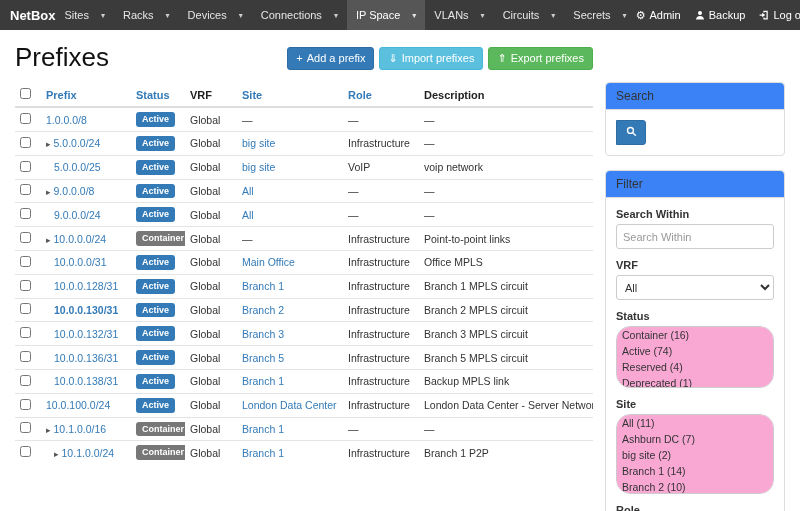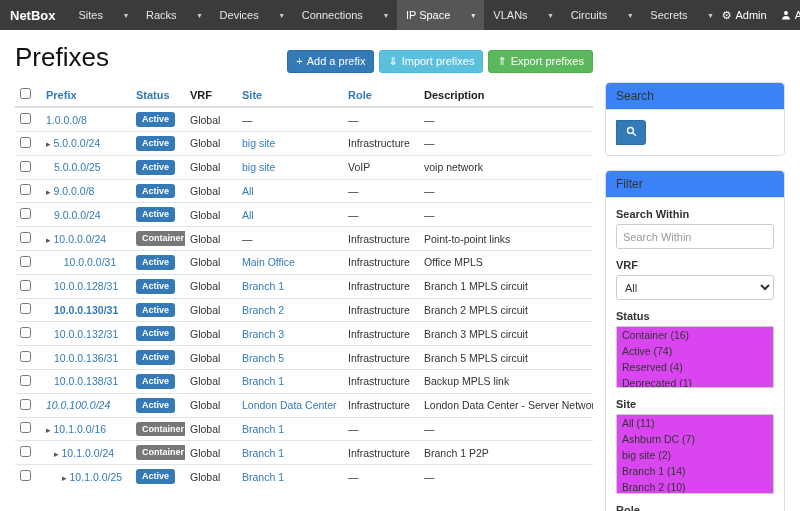--- a/index.html
+++ b/index.html
@@ -1,37 +1,37 @@
 <!DOCTYPE html>
 <html><head>
 <meta charset="utf-8">
 <style>
   *{box-sizing:border-box;margin:0;padding:0}
   html,body{width:800px;height:511px;overflow:hidden;background:#fff;
     font-family:"Liberation Sans",sans-serif;color:#333}
 
   
   .navbar{height:30px;background:#3b3b3b;display:flex;align-items:stretch;padding:0 10px}
-  .brand{display:flex;align-items:center;font-size:13px;font-weight:bold;color:#fff;margin-right:14px;cursor:pointer}
+  .brand{display:flex;align-items:center;font-size:13px;font-weight:bold;color:#fff;cursor:pointer}
   .nav-menu{display:flex;align-items:stretch}
-  .nav-item{display:flex;align-items:center;gap:21px;padding:4px 9px;font-size:11px;color:#e6e6e6;cursor:pointer;white-space:nowrap}
+  .nav-item{display:flex;align-items:center;gap:12px;padding:4px 9px;font-size:11px;color:#e6e6e6;cursor:pointer;white-space:nowrap}
   .nav-item.active{background:#565656;color:#fff}
   .caret-glyph{font-size:8px;opacity:.85}
   .nav-right{margin-left:auto;display:flex;align-items:center;gap:14px}
   .nav-right-item{display:flex;align-items:center;gap:4px;font-size:11px;color:#fff;cursor:pointer;white-space:nowrap}
   .glyph{font-size:11px;line-height:1}
   .nav-icon{display:inline-flex;align-items:center}
 
   
   .container{display:flex;gap:12px;padding:10px 15px 0}
   .main{flex:1;min-width:0}
   .sidebar{width:180px;flex:none;padding-top:42px}
 
   
-  .header-row{display:flex;align-items:flex-end;justify-content:space-between;margin:2px 0 10px}
+  .header-row{display:flex;align-items:center;justify-content:space-between;margin:2px 0 10px}
   h1{font-size:26px;font-weight:400;color:#111;line-height:1.2}
   .actions{display:flex;gap:5px;margin-top:2px}
   .btn{display:inline-flex;align-items:center;gap:4px;font-size:11px;color:#fff;padding:4px 8px;
     border-radius:3px;border:1px solid transparent;cursor:pointer;font-family:inherit;line-height:1.2;white-space:nowrap}
   .btn-primary{background:#337ab7;border-color:#2e6da4}
   .btn-info{background:#5bc0de;border-color:#46b8da}
   .btn-success{background:#5cb85c;border-color:#4cae4c}
 
   
   table{width:100%;border-collapse:collapse;font-size:10.5px;table-layout:fixed}
@@ -58,21 +58,21 @@
   .panel-body{padding:10px}
   .input-group{display:flex}
   .input-group input{flex:1;min-width:0;height:25px;border:1px solid #ccc;border-radius:3px 0 0 3px;padding:0 6px;font-size:11px;font-family:inherit;color:#333}
   .btn-search{width:30px;height:25px;background:#337ab7;border:1px solid #2e6da4;border-radius:0 3px 3px 0;
     display:flex;align-items:center;justify-content:center;cursor:pointer}
   .filter-label{display:block;font-size:11px;font-weight:bold;color:#333;margin:10px 0 4px}
   .panel-body .filter-label:first-child{margin-top:0}
   .text-input{width:100%;height:25px;border:1px solid #ccc;border-radius:3px;padding:0 6px;font-size:11px;font-family:inherit;color:#333}
   input::placeholder{color:#9a9a9a}
   select.vrf{width:100%;height:25px;border:1px solid #ccc;border-radius:3px;font-size:11px;font-family:inherit;background:#fff;padding:0 4px;color:#333}
-  .listbox{border:1px solid #ccc;border-radius:1px;overflow-y:scroll;background:#d946ef}
+  .listbox{border:1px solid #ccc;border-radius:14px;overflow-y:scroll;background:#f9a8d4}
   .listbox .option{font-size:10.5px;padding:1px 5px;color:#333;white-space:nowrap;cursor:pointer;line-height:14px}
   .lb-status{height:62px}
   .lb-site{height:80px}
   .listbox::-webkit-scrollbar{width:9px}
   .listbox::-webkit-scrollbar-track{background:#f7f7f7;border-left:1px solid #e5e5e5}
   .listbox::-webkit-scrollbar-thumb{background:#cfcfcf;border-radius:4px;border:2px solid #f7f7f7}
 </style>
 </head>
 <body>
 
@@ -117,21 +117,21 @@
         <span class="nav-icon glyph">⚙</span>
         <span>Admin</span>
       </div>
       <div class="nav-right-item">
         <span class="nav-icon">
           <svg width="10" height="10" viewBox="0 0 16 16">
             <circle cx="8" cy="4.6" r="3.2" fill="#fff"></circle>
             <path d="M1.5 15c.5-4 3.4-5.6 6.5-5.6s6 1.6 6.5 5.6z" fill="#fff"></path>
           </svg>
         </span>
-        <span>Ashburn</span>
+        <span>Backup</span>
       </div>
       <div class="nav-right-item">
         <span class="nav-icon">
           <svg width="10" height="10" viewBox="0 0 16 16">
             <path d="M7 1h7v14H7v-3h2v1h3V3H9v1H7z" fill="#fff"></path>
             <path d="M10 8L5 4.5V7H1v2h4v2.5z" fill="#fff"></path>
           </svg>
         </span>
         <span>Log out</span>
       </div>
@@ -220,21 +220,21 @@
             <td class="col-check"><input type="checkbox" style=""></td>
             <td class="col-prefix" style="padding-left: 5px;"><span class="expand">▸</span><a class="cell-link">10.0.0.0/24</a></td>
             <td class="col-status"><span class="badge badge-gray">Container</span></td>
             <td class="col-vrf">Global</td>
             <td class="col-site">—</td>
             <td class="col-role">Infrastructure</td>
             <td class="col-desc">Point-to-point links</td>
           </tr>
           <tr>
             <td class="col-check"><input type="checkbox" style=""></td>
-            <td class="col-prefix" style="padding-left: 13px; text-align: center;"><a class="cell-link">10.0.0.0/31</a></td>
+            <td class="col-prefix" style="padding-left: 13px;"><a class="cell-link">10.0.0.0/31</a></td>
             <td class="col-status"><span class="badge badge-blue">Active</span></td>
             <td class="col-vrf">Global</td>
             <td class="col-site"><a class="cell-link">Main Office</a></td>
             <td class="col-role">Infrastructure</td>
             <td class="col-desc">Office MPLS</td>
           </tr>
           <tr>
             <td class="col-check"><input type="checkbox" style=""></td>
             <td class="col-prefix" style="padding-left: 13px;"><a class="cell-link">10.0.0.128/31</a></td>
             <td class="col-status"><span class="badge badge-blue">Active</span></td>
@@ -274,21 +274,21 @@
             <td class="col-check"><input type="checkbox" style=""></td>
             <td class="col-prefix" style="padding-left: 13px;"><a class="cell-link">10.0.0.138/31</a></td>
             <td class="col-status"><span class="badge badge-blue">Active</span></td>
             <td class="col-vrf">Global</td>
             <td class="col-site"><a class="cell-link">Branch 1</a></td>
             <td class="col-role">Infrastructure</td>
             <td class="col-desc">Backup MPLS link</td>
           </tr>
           <tr>
             <td class="col-check"><input type="checkbox" style=""></td>
-            <td class="col-prefix" style="padding-left: 5px; font-style: italic;"><a class="cell-link">10.0.100.0/24</a></td>
+            <td class="col-prefix" style="padding-left: 5px;"><a class="cell-link">10.0.100.0/24</a></td>
             <td class="col-status"><span class="badge badge-blue">Active</span></td>
             <td class="col-vrf">Global</td>
             <td class="col-site"><a class="cell-link">London Data Center</a></td>
             <td class="col-role">Infrastructure</td>
             <td class="col-desc">London Data Center - Server Network</td>
           </tr>
           <tr>
             <td class="col-check"><input type="checkbox" style=""></td>
             <td class="col-prefix" style="padding-left: 5px;"><span class="expand">▸</span><a class="cell-link">10.1.0.0/16</a></td>
             <td class="col-status"><span class="badge badge-gray">Container</span></td>
@@ -298,29 +298,20 @@
             <td class="col-desc">—</td>
           </tr>
           <tr>
             <td class="col-check"><input type="checkbox" style=""></td>
             <td class="col-prefix" style="padding-left: 13px;"><span class="expand">▸</span><a class="cell-link">10.1.0.0/24</a></td>
             <td class="col-status"><span class="badge badge-gray">Container</span></td>
             <td class="col-vrf">Global</td>
             <td class="col-site"><a class="cell-link">Branch 1</a></td>
             <td class="col-role">Infrastructure</td>
             <td class="col-desc">Branch 1 P2P</td>
-          </tr>
-          <tr>
-            <td class="col-check"><input type="checkbox" style=""></td>
-            <td class="col-prefix" style="padding-left: 21px;"><span class="expand">▸</span><a class="cell-link">10.1.0.0/25</a></td>
-            <td class="col-status"><span class="badge badge-blue">Active</span></td>
-            <td class="col-vrf">Global</td>
-            <td class="col-site"><a class="cell-link">Branch 1</a></td>
-            <td class="col-role">—</td>
-            <td class="col-desc">—</td>
           </tr>
         </tbody>
     </table>
   </div>
 
   <aside class="sidebar">
     <div class="panel">
       <div class="panel-heading">Search</div>
       <div class="panel-body">
         <div class="input-group">

